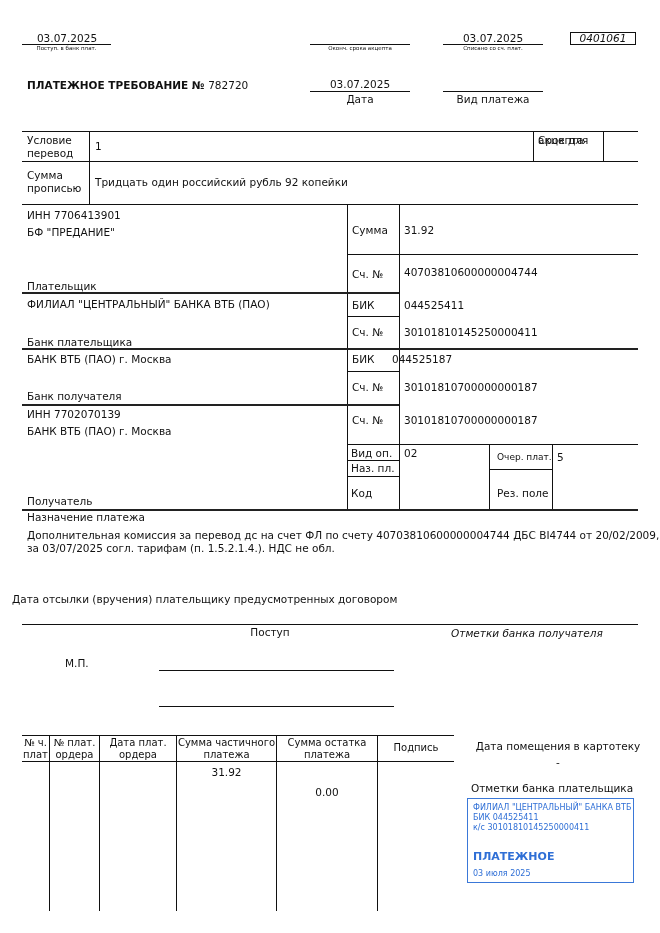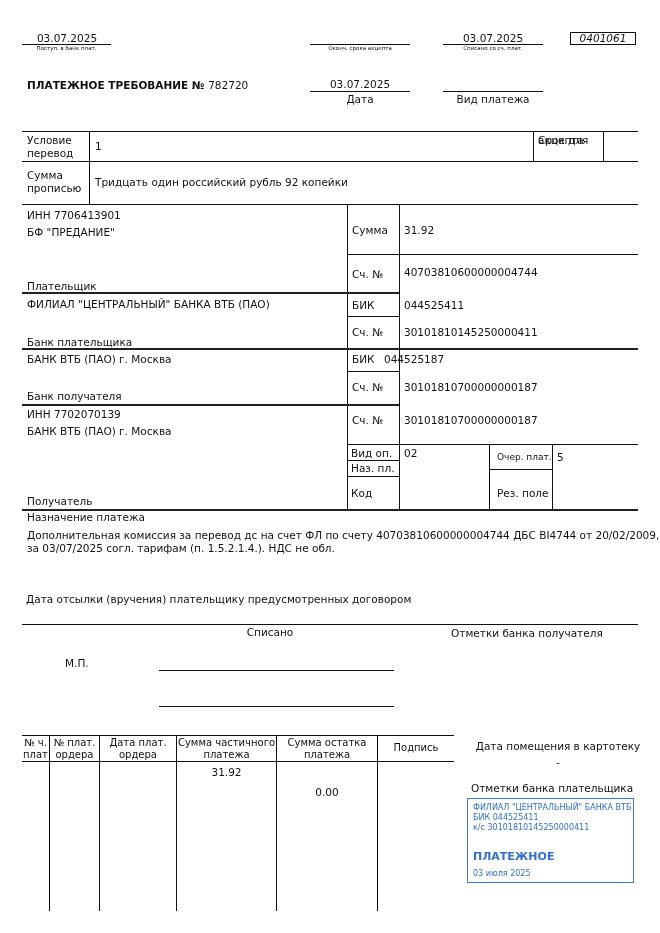--- a/index.html
+++ b/index.html
@@ -91,46 +91,46 @@
 <div class="t" style="left:27px;top:298px;">ФИЛИАЛ "ЦЕНТРАЛЬНЫЙ" БАНКА ВТБ (ПАО)</div>
 <div class="t" style="left:27px;top:336px;">Банк плательщика</div>
 <div class="t" style="left:352px;top:299px;">БИК</div>
 <div class="t" style="left:404px;top:299px;">044525411</div>
 <div class="t" style="left:352px;top:326px;">Сч. №</div>
 <div class="t" style="left:404px;top:326px;">30101810145250000411</div>
 
 <div class="t" style="left:27px;top:353px;">БАНК ВТБ (ПАО) г. Москва</div>
 <div class="t" style="left:27px;top:390px;">Банк получателя</div>
 <div class="t" style="left:352px;top:353px;">БИК</div>
-<div class="t" style="left:384px;top:353px;">044525187</div>
+<div class="t" style="left:392px;top:353px;">044525187</div>
 <div class="t" style="left:352px;top:381px;">Сч. №</div>
 <div class="t" style="left:404px;top:381px;">30101810700000000187</div>
 
 <div class="t" style="left:27px;top:408px;">ИНН 7702070139</div>
 <div class="t" style="left:27px;top:425px;">БАНК ВТБ (ПАО) г. Москва</div>
 <div class="t" style="left:27px;top:495px;">Получатель</div>
 <div class="t" style="left:352px;top:414px;">Сч. №</div>
 <div class="t" style="left:404px;top:414px;">30101810700000000187</div>
 <div class="t" style="left:351px;top:447px;">Вид оп.</div>
 <div class="t" style="left:404px;top:447px;">02</div>
 <div class="t" style="left:351px;top:462px;">Наз. пл.</div>
 <div class="t" style="left:351px;top:487px;">Код</div>
 <div class="t" style="left:497px;top:451px;font-size:9px;">Очер. плат.</div>
 <div class="t" style="left:557px;top:451px;">5</div>
 <div class="t" style="left:497px;top:487px;">Рез. поле</div>
 
 <div class="t" style="left:27px;top:511px;">Назначение платежа</div>
 <div class="t" style="left:27px;top:529px;">Дополнительная комиссия за перевод дс на счет ФЛ по счету 40703810600000004744 ДБС BI4744 от 20/02/2009,</div>
 <div class="t" style="left:27px;top:542px;">за 03/07/2025 согл. тарифам (п. 1.5.2.1.4.). НДС не обл.</div>
 
-<div class="t" style="left:26px;top:593px;">Дата отсылки (вручения) плательщику предусмотренных договором</div>
+<div class="t" style="left:12px;top:593px;">Дата отсылки (вручения) плательщику предусмотренных договором</div>
 
 <div class="hl" style="left:22px;top:624px;width:616px;"></div>
-<div class="t ctr" style="left:220px;top:626px;width:100px;">Списано</div>
-<div class="t" style="left:451px;top:627px;">Отметки банка получателя</div>
+<div class="t ctr" style="left:220px;top:626px;width:100px;">Поступ</div>
+<div class="t" style="left:451px;top:627px;font-style:italic;">Отметки банка получателя</div>
 <div class="t" style="left:65px;top:657px;">М.П.</div>
 <div class="hl" style="left:159px;top:670px;width:235px;"></div>
 <div class="hl" style="left:159px;top:706px;width:235px;"></div>
 
 <div class="hl" style="left:22px;top:735px;width:432px;"></div>
 <div class="hl" style="left:22px;top:761px;width:432px;"></div>
 <div class="vl" style="left:49px;top:735px;height:176px;"></div>
 <div class="vl" style="left:99px;top:735px;height:176px;"></div>
 <div class="vl" style="left:176px;top:735px;height:176px;"></div>
 <div class="vl" style="left:276px;top:735px;height:176px;"></div>

